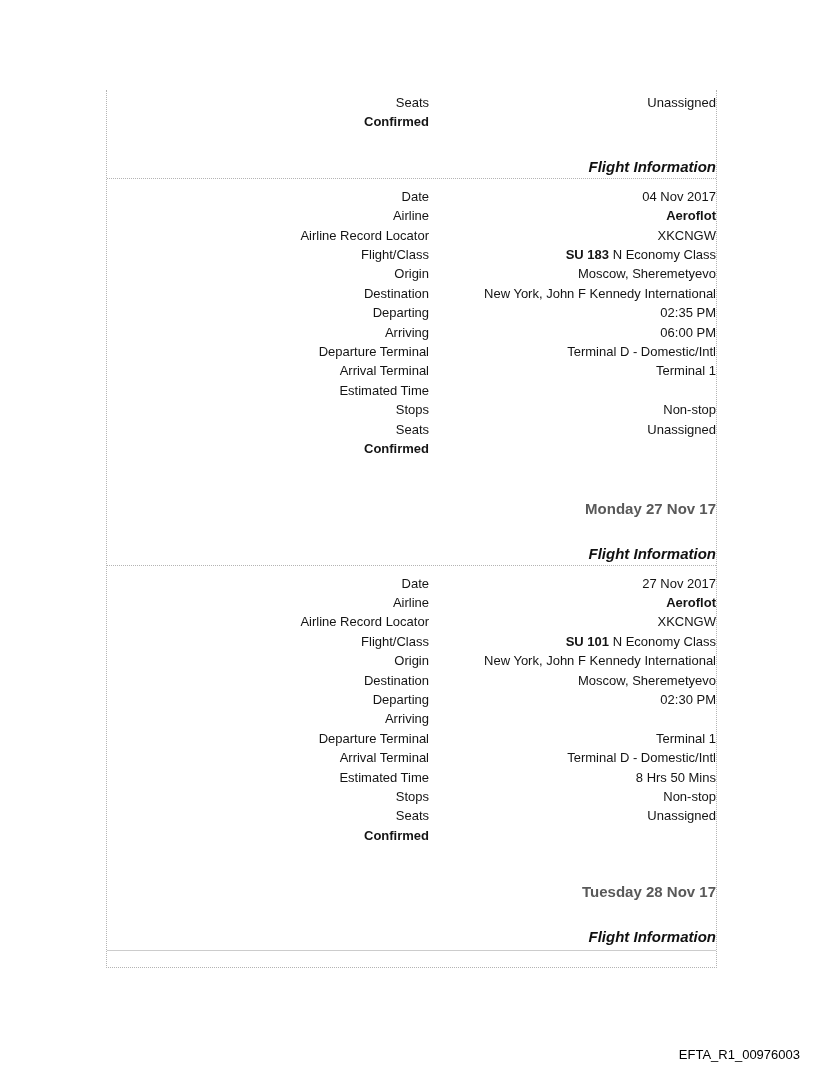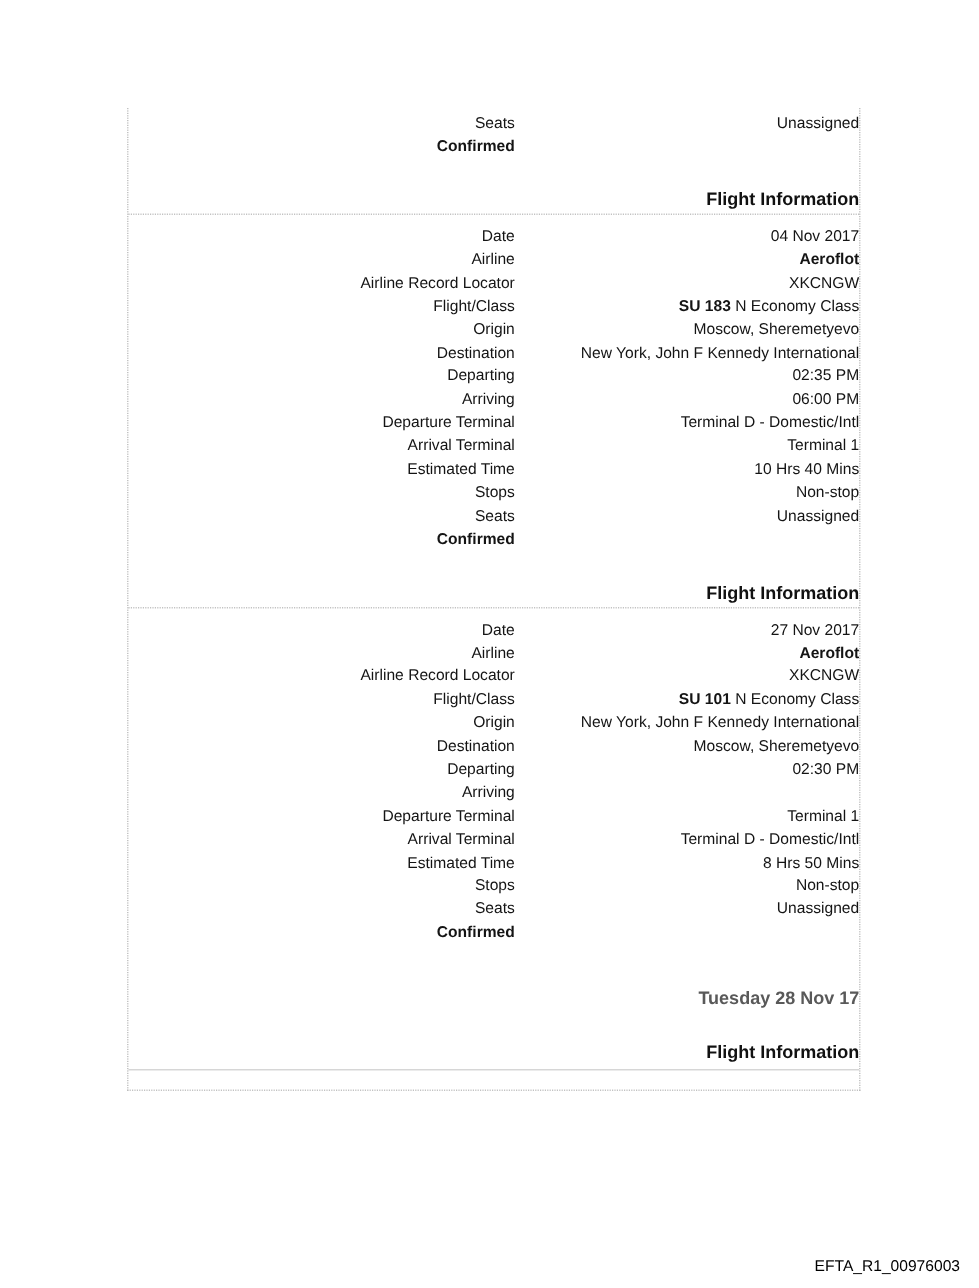--- a/index.html
+++ b/index.html
@@ -43,20 +43,21 @@
   .cell.label.bold { font-weight: bold; }
   .vb { font-weight: bold; }
   h3.section-header {
     font-size: 15px;
     line-height: 17px;
     font-weight: bold;
     color: #111111;
     margin: 27px 0 0 0;
     padding-bottom: 3px;
     border-bottom: 1px dotted #b4b4b4;
+    font-style: italic;
   }
   h3.section-header.first { margin-top: 26px; }
   h3.section-header.solid-underline {
     border-bottom: 1px solid #cccccc;
     padding-bottom: 5px;
   }
   h2.day-header {
     font-size: 15px;
     line-height: 18px;
     font-weight: bold;
@@ -137,39 +138,39 @@
     <span class="cell value"><span class="vb"></span><span class="vr">Terminal D - Domestic/Intl</span></span>
   </div>
 
   <div class="row">
     <span class="cell label">Arrival Terminal</span>
     <span class="cell value"><span class="vb"></span><span class="vr">Terminal 1</span></span>
   </div>
 
   <div class="row">
     <span class="cell label">Estimated Time</span>
-    <span class="cell value"><span class="vb"></span><span class="vr">10 Hrs 40 Mins</span></span>
   </div>
 
   <div class="row">
     <span class="cell label">Stops</span>
     <span class="cell value"><span class="vb"></span><span class="vr">Non-stop</span></span>
   </div>
 
   <div class="row">
     <span class="cell label">Seats</span>
     <span class="cell value"><span class="vb"></span><span class="vr">Unassigned</span></span>
   </div>
 
   <div class="row">
     <span class="cell label bold">Confirmed</span>
     <span class="cell value"><span class="vb"></span><span class="vr"></span></span>
   </div>
 </div>
 
+  <h2 class="day-header m1">Monday 27 Nov 17</h2>
 
   <h3 class="section-header">Flight Information</h3>
   <div id="flight2-rows" class="rows">
   <div class="row">
     <span class="cell label">Date</span>
     <span class="cell value"><span class="vb"></span><span class="vr">27 Nov 2017</span></span>
   </div>
 
   <div class="row">
     <span class="cell label">Airline</span>

